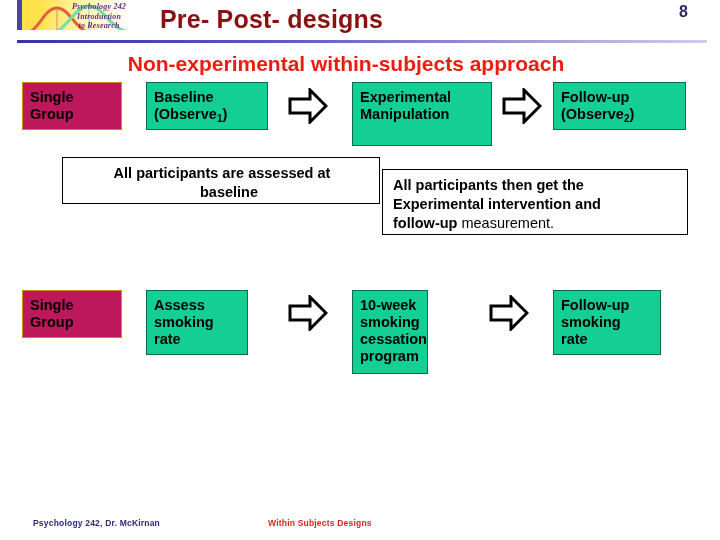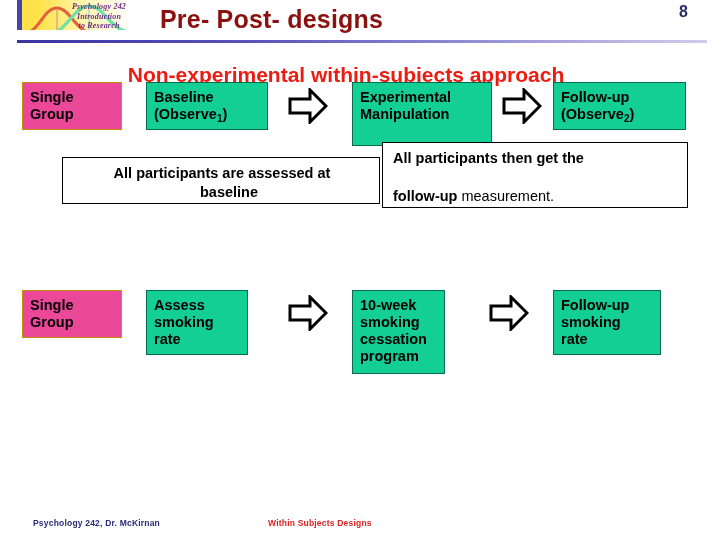--- a/index.html
+++ b/index.html
@@ -36,36 +36,36 @@
   .slide-title{
     position:absolute;left:160px;top:5px;
     font-size:25px;font-weight:bold;color:#8b1010;
     letter-spacing:.2px;white-space:nowrap;
   }
   .page-num{
     position:absolute;left:679px;top:3px;
     font-size:16px;font-weight:bold;color:#2b2b66;
   }
   .subtitle{
-    position:absolute;left:0;top:63px;width:692px;
+    position:absolute;left:0;top:52px;width:692px;
     text-align:center;
     font-size:21px;font-weight:bold;color:#ee1b11;
     letter-spacing:0px;
   }
 
   
   .box{
     position:absolute;
     border:1px solid #111;
     box-sizing:border-box;
     font-size:14.5px;font-weight:bold;color:#000;
     line-height:17px;
     padding:6px 7px 4px 7px;
   }
-  .box.gold{background:#ec4899;border:1px solid #c49200;}
+  .box.gold{background:#be185d;border:1px solid #c49200;}
   .box.green{background:#13cf93;border:1px solid #0a6a4c;}
   .box sub{font-size:10px;vertical-align:baseline;position:relative;top:3px;}
 
   .note{
     position:absolute;background:#fff;border:1px solid #000;
     box-sizing:border-box;
     font-size:14.5px;font-weight:bold;color:#000;line-height:19px;
     padding:6px 8px 5px 10px;
   }
   .note .indent{display:block;padding-left:14px;}
@@ -143,42 +143,42 @@
   <div class="box green" style="left:553px;top:82px;width:133px;height:48px;">
     <span>Follow-up</span><br>
     <span>(Observe</span><sub>2</sub><span>)</span>
   </div>
 
   <div class="note" style="left:62px;top:157px;width:318px;height:47px;text-align:center;">
     <span>All participants are assessed at</span>
     <span class="indent">baseline</span>
   </div>
 
-  <div class="note" style="left:382px;top:142px;width:306px;height:66px;">
+  <div class="note" style="left:382px;top:169px;width:306px;height:66px;">
     <span>All participants then get the</span><br>
-    <br>
+    <span>Experimental intervention and</span><br>
     <span>follow-up</span><span style="font-weight:normal;"> measurement.</span>
   </div>
 
   <div class="box gold" style="left:22px;top:290px;width:100px;height:48px;">
     <span style="white-space:pre-line;">Single
 Group</span>
   </div>
 
   <div class="box green" style="left:146px;top:290px;width:102px;height:65px;">
     <span style="white-space:pre-line;">Assess
 smoking
 rate</span>
   </div>
 
   <svg class="arrow" style="left:288px;top:295px;" width="40" height="36" viewBox="0 0 40 36">
     <polygon points="2,11 22,11 22,2 38,18 22,34 22,25 2,25" fill="#ffffff" stroke="#000000" stroke-width="3" stroke-linejoin="miter"></polygon>
   </svg>
 
-  <div class="box green" style="left:352px;top:290px;width:93px;height:84px;">
+  <div class="box green" style="left:352px;top:290px;width:76px;height:84px;">
     <span style="white-space:pre-line;">10-week
 smoking
 cessation
 program</span>
   </div>
 
   <svg class="arrow" style="left:489px;top:295px;" width="40" height="36" viewBox="0 0 40 36">
     <polygon points="2,11 22,11 22,2 38,18 22,34 22,25 2,25" fill="#ffffff" stroke="#000000" stroke-width="3" stroke-linejoin="miter"></polygon>
   </svg>
 

